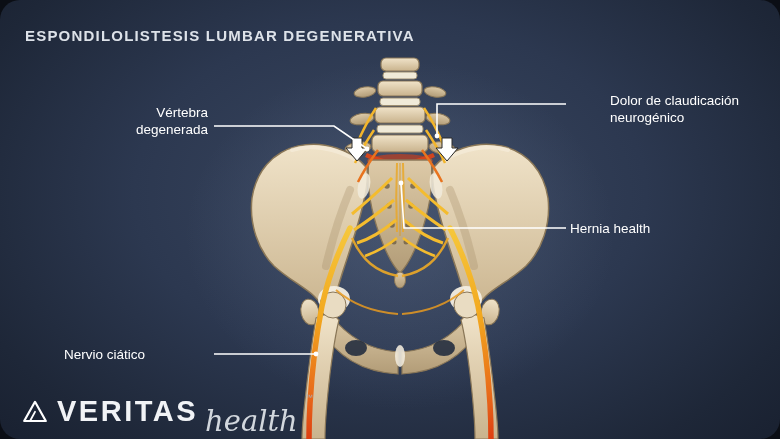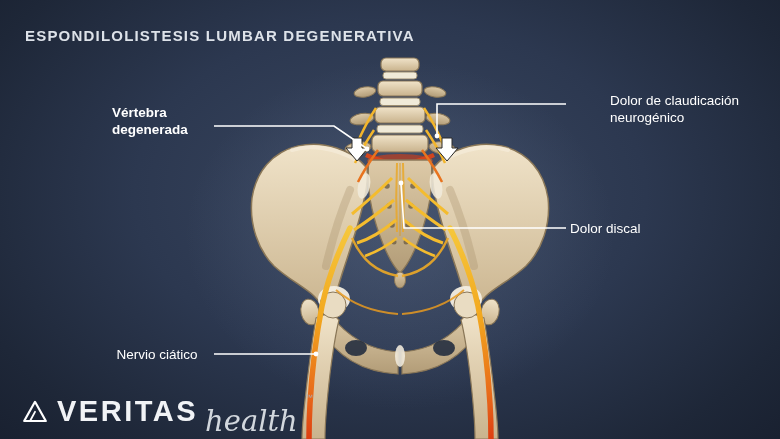--- a/index.html
+++ b/index.html
@@ -1,34 +1,35 @@
 <!DOCTYPE html>
 <html style="--background-center: #33405a; --background-edge: #131927; --title-text: #dde2e9; --label-text: #ffffff; --leader-line: #ffffff; --bone-light: #f0e3c9; --bone-dark: #c9b38d; --nerve-yellow: #f5c437; --nerve-orange: #ef9420; --nerve-red: #e2491c; --highlight-red: #c63b1e;"><head>
 <meta charset="utf-8">
 <style>
   html,body{margin:0;padding:0;background:#0b0e15;}
   .stage{
     position:relative;width:780px;height:439px;overflow:hidden;
     font-family:"Liberation Sans","DejaVu Sans",sans-serif;
     background:radial-gradient(ellipse 640px 430px at 50% 44%,
       #3a4760 0%, #2c3850 40%, #1e2738 70%, #131927 100%);
+    border-radius:20px;
   }
   .title{
     position:absolute;left:25px;top:27px;
     font-size:15px;font-weight:bold;letter-spacing:1.2px;
     color:var(--title-text,#dde2e9);
   }
   .label{
     position:absolute;color:var(--label-text,#ffffff);
     font-size:13.5px;line-height:17px;
   }
-  #lbl-vertebra{left:112px;top:104px;width:96px;text-align:left;font-weight:bold;}
+  #lbl-vertebra{left:112px;top:104px;width:96px;text-align:right;}
   #lbl-claud{left:570px;top:92px;width:185px;text-align:left;margin-left:40px;}
   #lbl-hernia{left:570px;top:220px;width:160px;text-align:left;}
-  #lbl-sciatic{left:92px;top:346px;width:130px;text-align:center;}
+  #lbl-sciatic{left:64px;top:346px;width:130px;text-align:left;}
   .illustration{position:absolute;left:0;top:0;width:780px;height:439px;}
   .logo{position:absolute;left:20px;top:384px;display:flex;align-items:center;gap:7px;text-align:center;}
   .logo-brand{font-size:29px;font-weight:bold;letter-spacing:2.5px;color:#f1f3f6;}
   .logo-sub{font-size:29px;font-style:italic;color:#d2d7dd;
     font-family:"DejaVu Serif","Liberation Serif",serif;margin-top:20px;}
   .logo-tm{font-size:8px;color:#a7adb5;align-self:flex-start;margin-top:9px;}
 </style>
 </head>
 <body>
 
@@ -154,21 +155,21 @@
         <circle cx="401" cy="183" r="2.4"></circle>
         <circle cx="316" cy="354" r="2.4"></circle>
       </g>
     </g>
   </svg>
 
   <div class="title">ESPONDILOLISTESIS LUMBAR DEGENERATIVA</div>
 
   <div class="label" id="lbl-vertebra">Vértebra degenerada</div>
   <div class="label" id="lbl-claud">Dolor de claudicación neurogénico</div>
-  <div class="label" id="lbl-hernia">Dolor discal</div>
+  <div class="label" id="lbl-hernia">Hernia health</div>
   <div class="label" id="lbl-sciatic">Nervio ciático</div>
 
   <div class="logo">
     <svg width="30" height="30" viewBox="0 0 36 36" aria-hidden="true">
       <path d="M 5 30 L 18 7 L 31 30 Z" fill="none" stroke="#ffffff" stroke-width="2.6" stroke-linejoin="round"></path>
       <path d="M 12 30 L 18 19" fill="none" stroke="#ffffff" stroke-width="2.2" stroke-linecap="round"></path>
     </svg>
     <span class="logo-brand">VERITAS</span>
     <span class="logo-sub">health</span>
     <span class="logo-tm">™</span>

